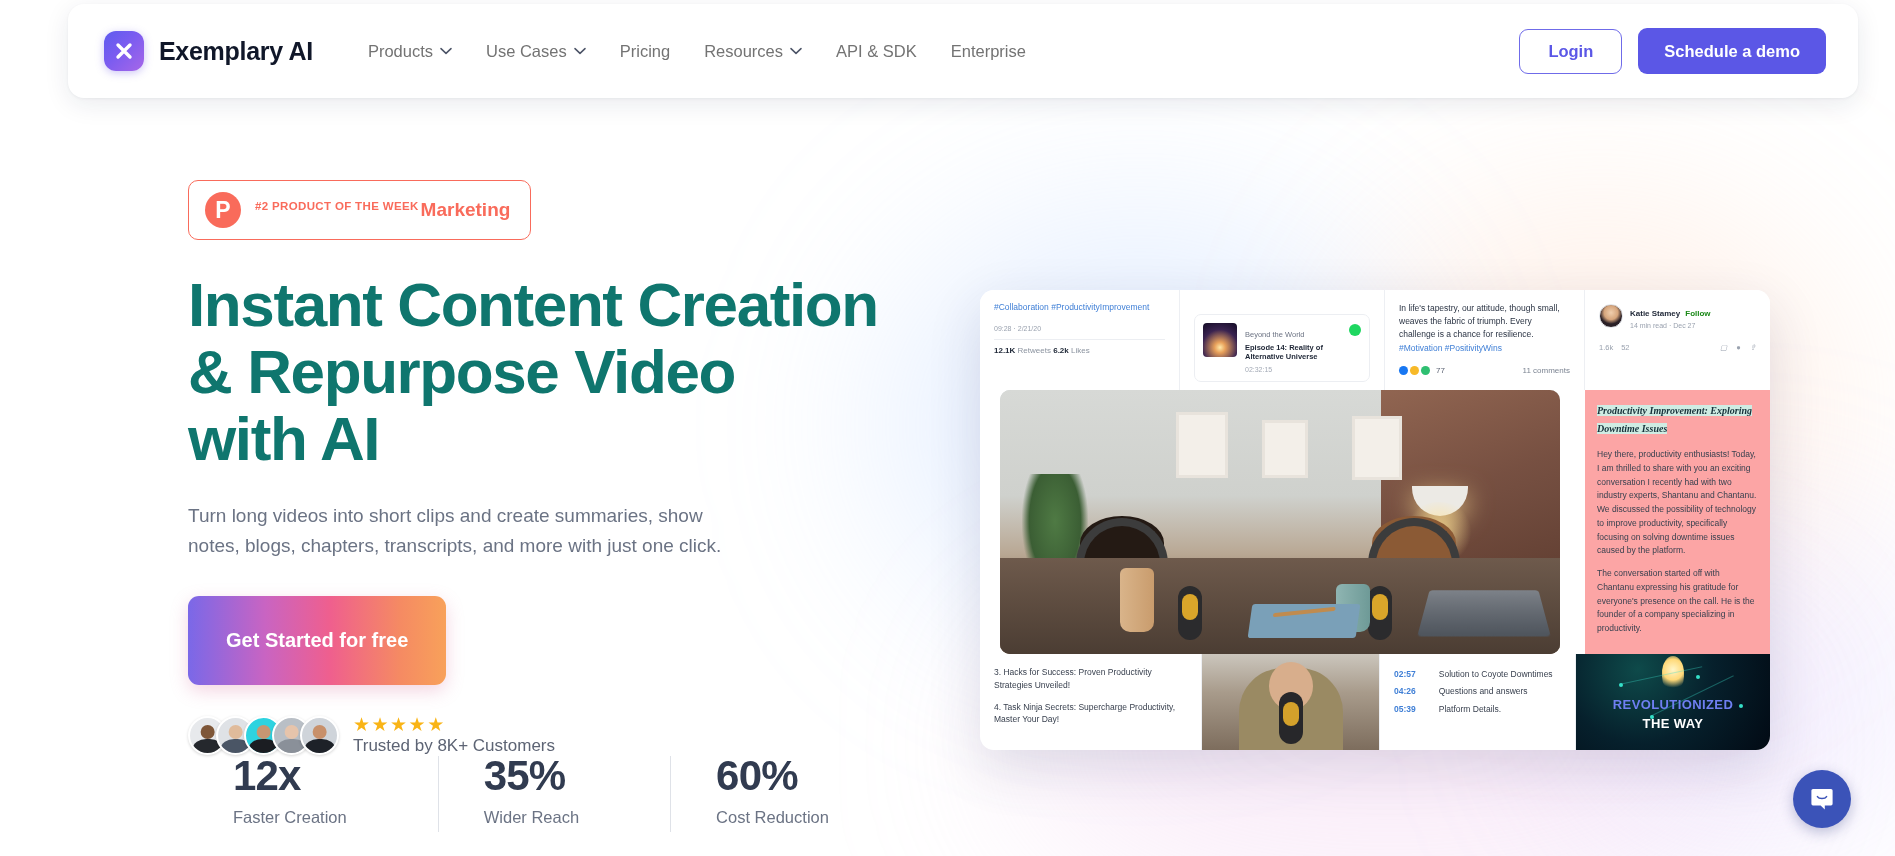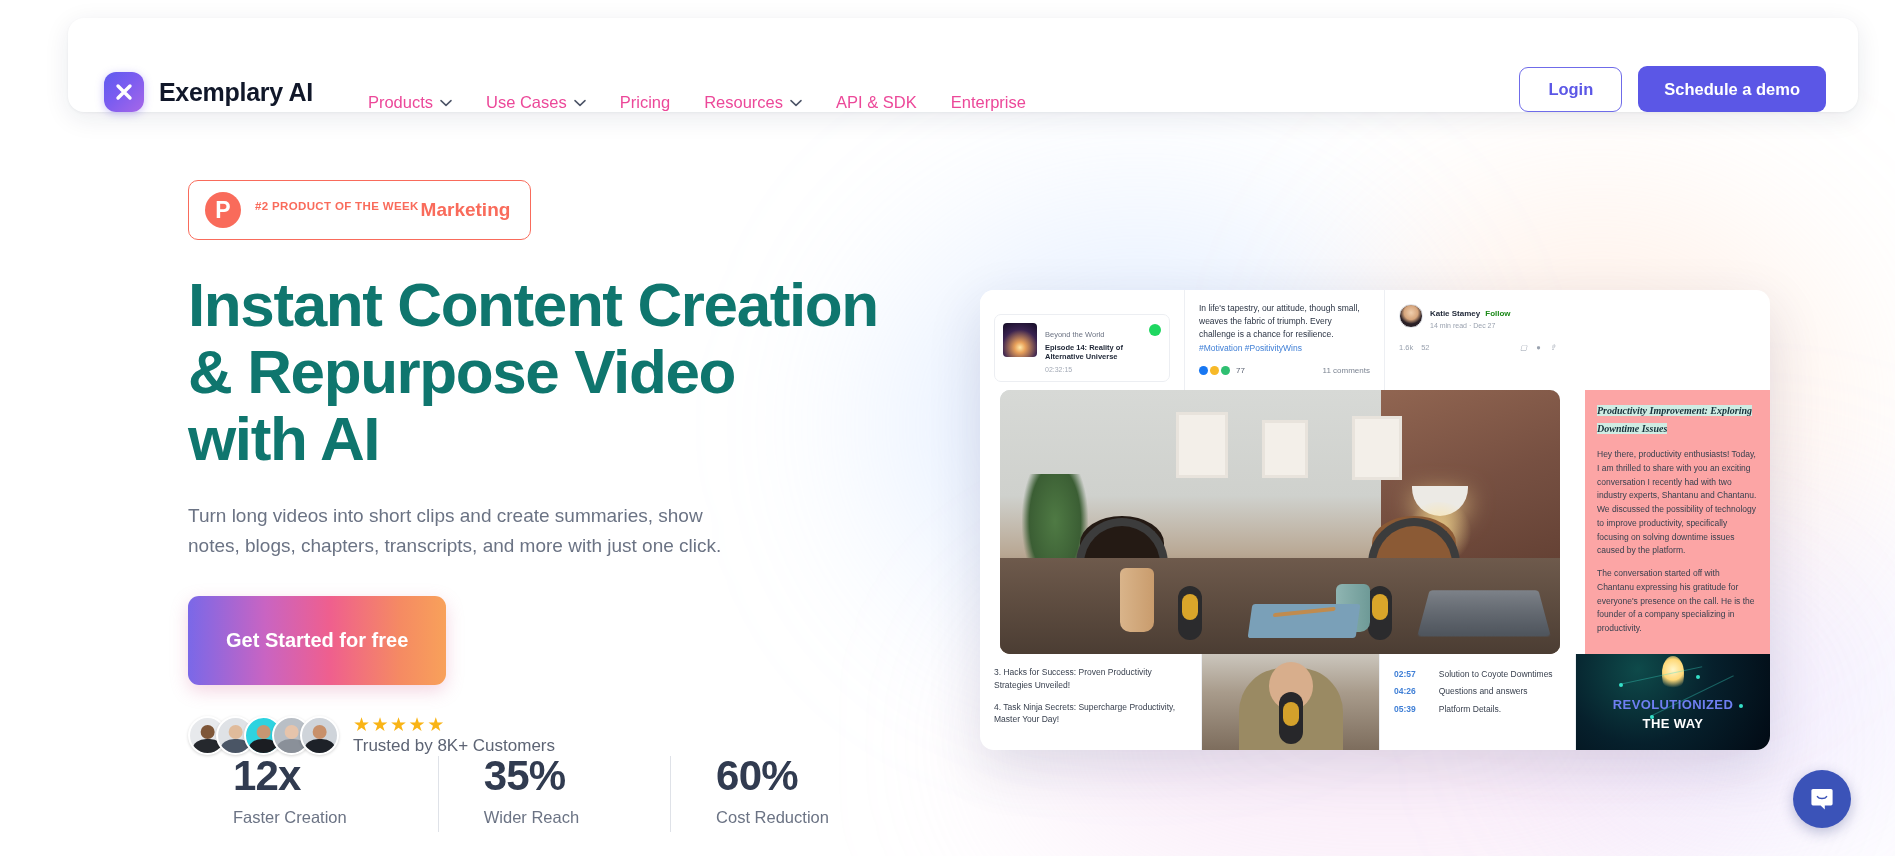--- a/index.html
+++ b/index.html
@@ -25,27 +25,27 @@
     pointer-events: none;
   }
   .blob-a { left: 880px;  top: 210px;  width: 520px; height: 430px; background: rgba(168,200,255,.28); }
   .blob-b { left: 1360px; top: 200px;  width: 480px; height: 420px; background: rgba(255,200,170,.26); }
   .blob-c { left: 1010px; top: 580px;  width: 760px; height: 330px; background: rgba(238,196,235,.30); }
   .blob-d { left: 1560px; top: 520px;  width: 380px; height: 330px; background: rgba(206,190,255,.22); }
 
   
   .header {
     position: absolute;
-    left: 68px; top: 18px;
+    left: 68px; top: 4px;
     width: 1790px; height: 94px;
     background: #ffffff;
     border-radius: 16px;
     box-shadow: 0 6px 26px rgba(26,32,64,.09), 0 1px 3px rgba(26,32,64,.05);
     display: flex;
-    align-items: flex-end;
+    align-items: center;
     padding: 0 32px 0 36px;
     z-index: 5;
   }
   .brand { display: flex; align-items: center; gap: 15px; }
   .logo-mark {
     width: 40px; height: 40px;
     border-radius: 12px;
     background: linear-gradient(135deg, #5e5bef 0%, #7b5cf0 45%, #a767e8 100%);
     display: flex; align-items: center; justify-content: center;
     box-shadow: 0 2px 8px rgba(110,90,230,.35);
@@ -61,21 +61,21 @@
 
   .nav {
     display: flex;
     align-items: center;
     gap: 34px;
     margin-left: 55px;
   }
   .nav-item {
     display: flex; align-items: center; gap: 7px;
     font-size: 16.5px;
-    color: #ec4899;
+    color: #737373;
     cursor: pointer;
     white-space: nowrap;
   }
   .chev { display: block; }
 
   .header-actions {
     margin-left: auto;
     display: flex; align-items: center; gap: 16px;
   }
   .btn-login {
@@ -588,20 +588,31 @@
       <div class="stat-value">60%</div>
       <div class="stat-label">Cost Reduction</div>
     </div>
   </div>
 
   <div class="mock-wrap">
     <div class="mock">
 
       <div class="mock-row mr-top">
 
+        <div class="card c1">
+          <div class="tw-tags">#Collaboration #ProductivityImprovement</div>
+          <div class="tw-meta">09:28 · 2/21/20</div>
+          <div class="tw-rule"></div>
+          <div class="tw-stats">
+            <b>12.1K</b>
+            <span>Retweets</span>
+            <b>6.2k</b>
+            <span>Likes</span>
+          </div>
+        </div>
 
         <div class="card c2">
           <div class="pod-card">
             <span class="pod-art"></span>
             <span>
               <span class="pod-name">Beyond the World</span>
               <span class="pod-ep" style="display:block">Episode 14: Reality of Alternative Universe</span>
               <span class="pod-time" style="display:block">02:32:15</span>
             </span>
             <span class="pod-dot"></span>

